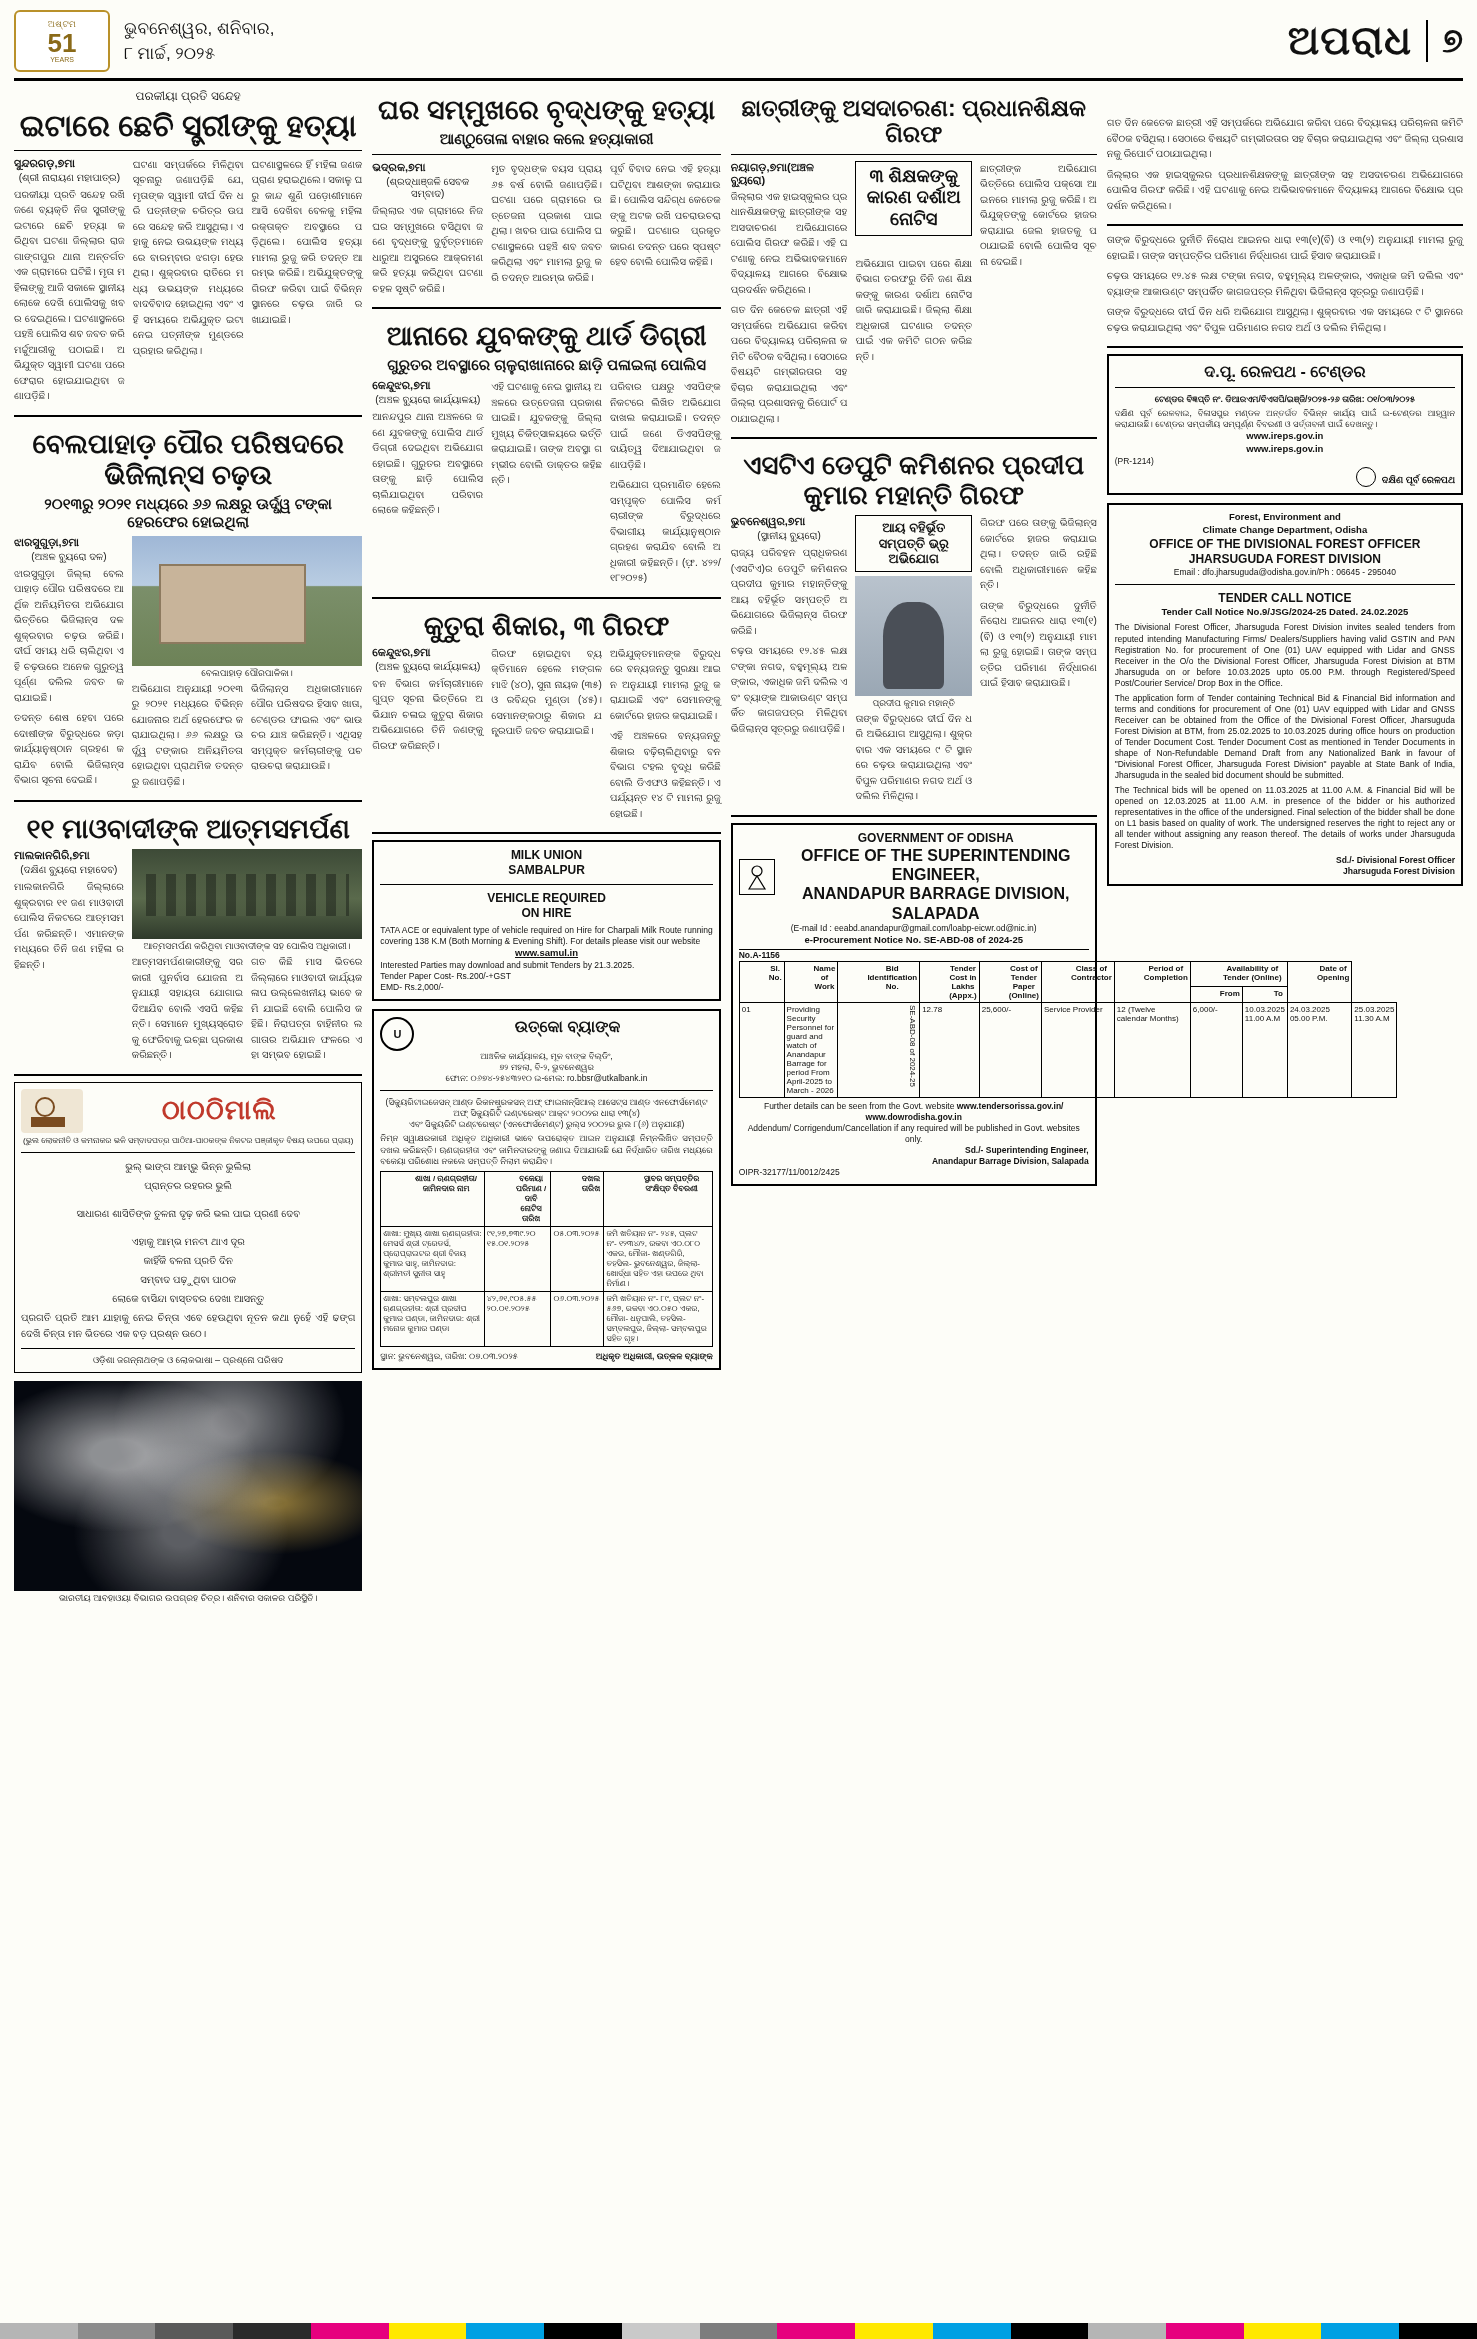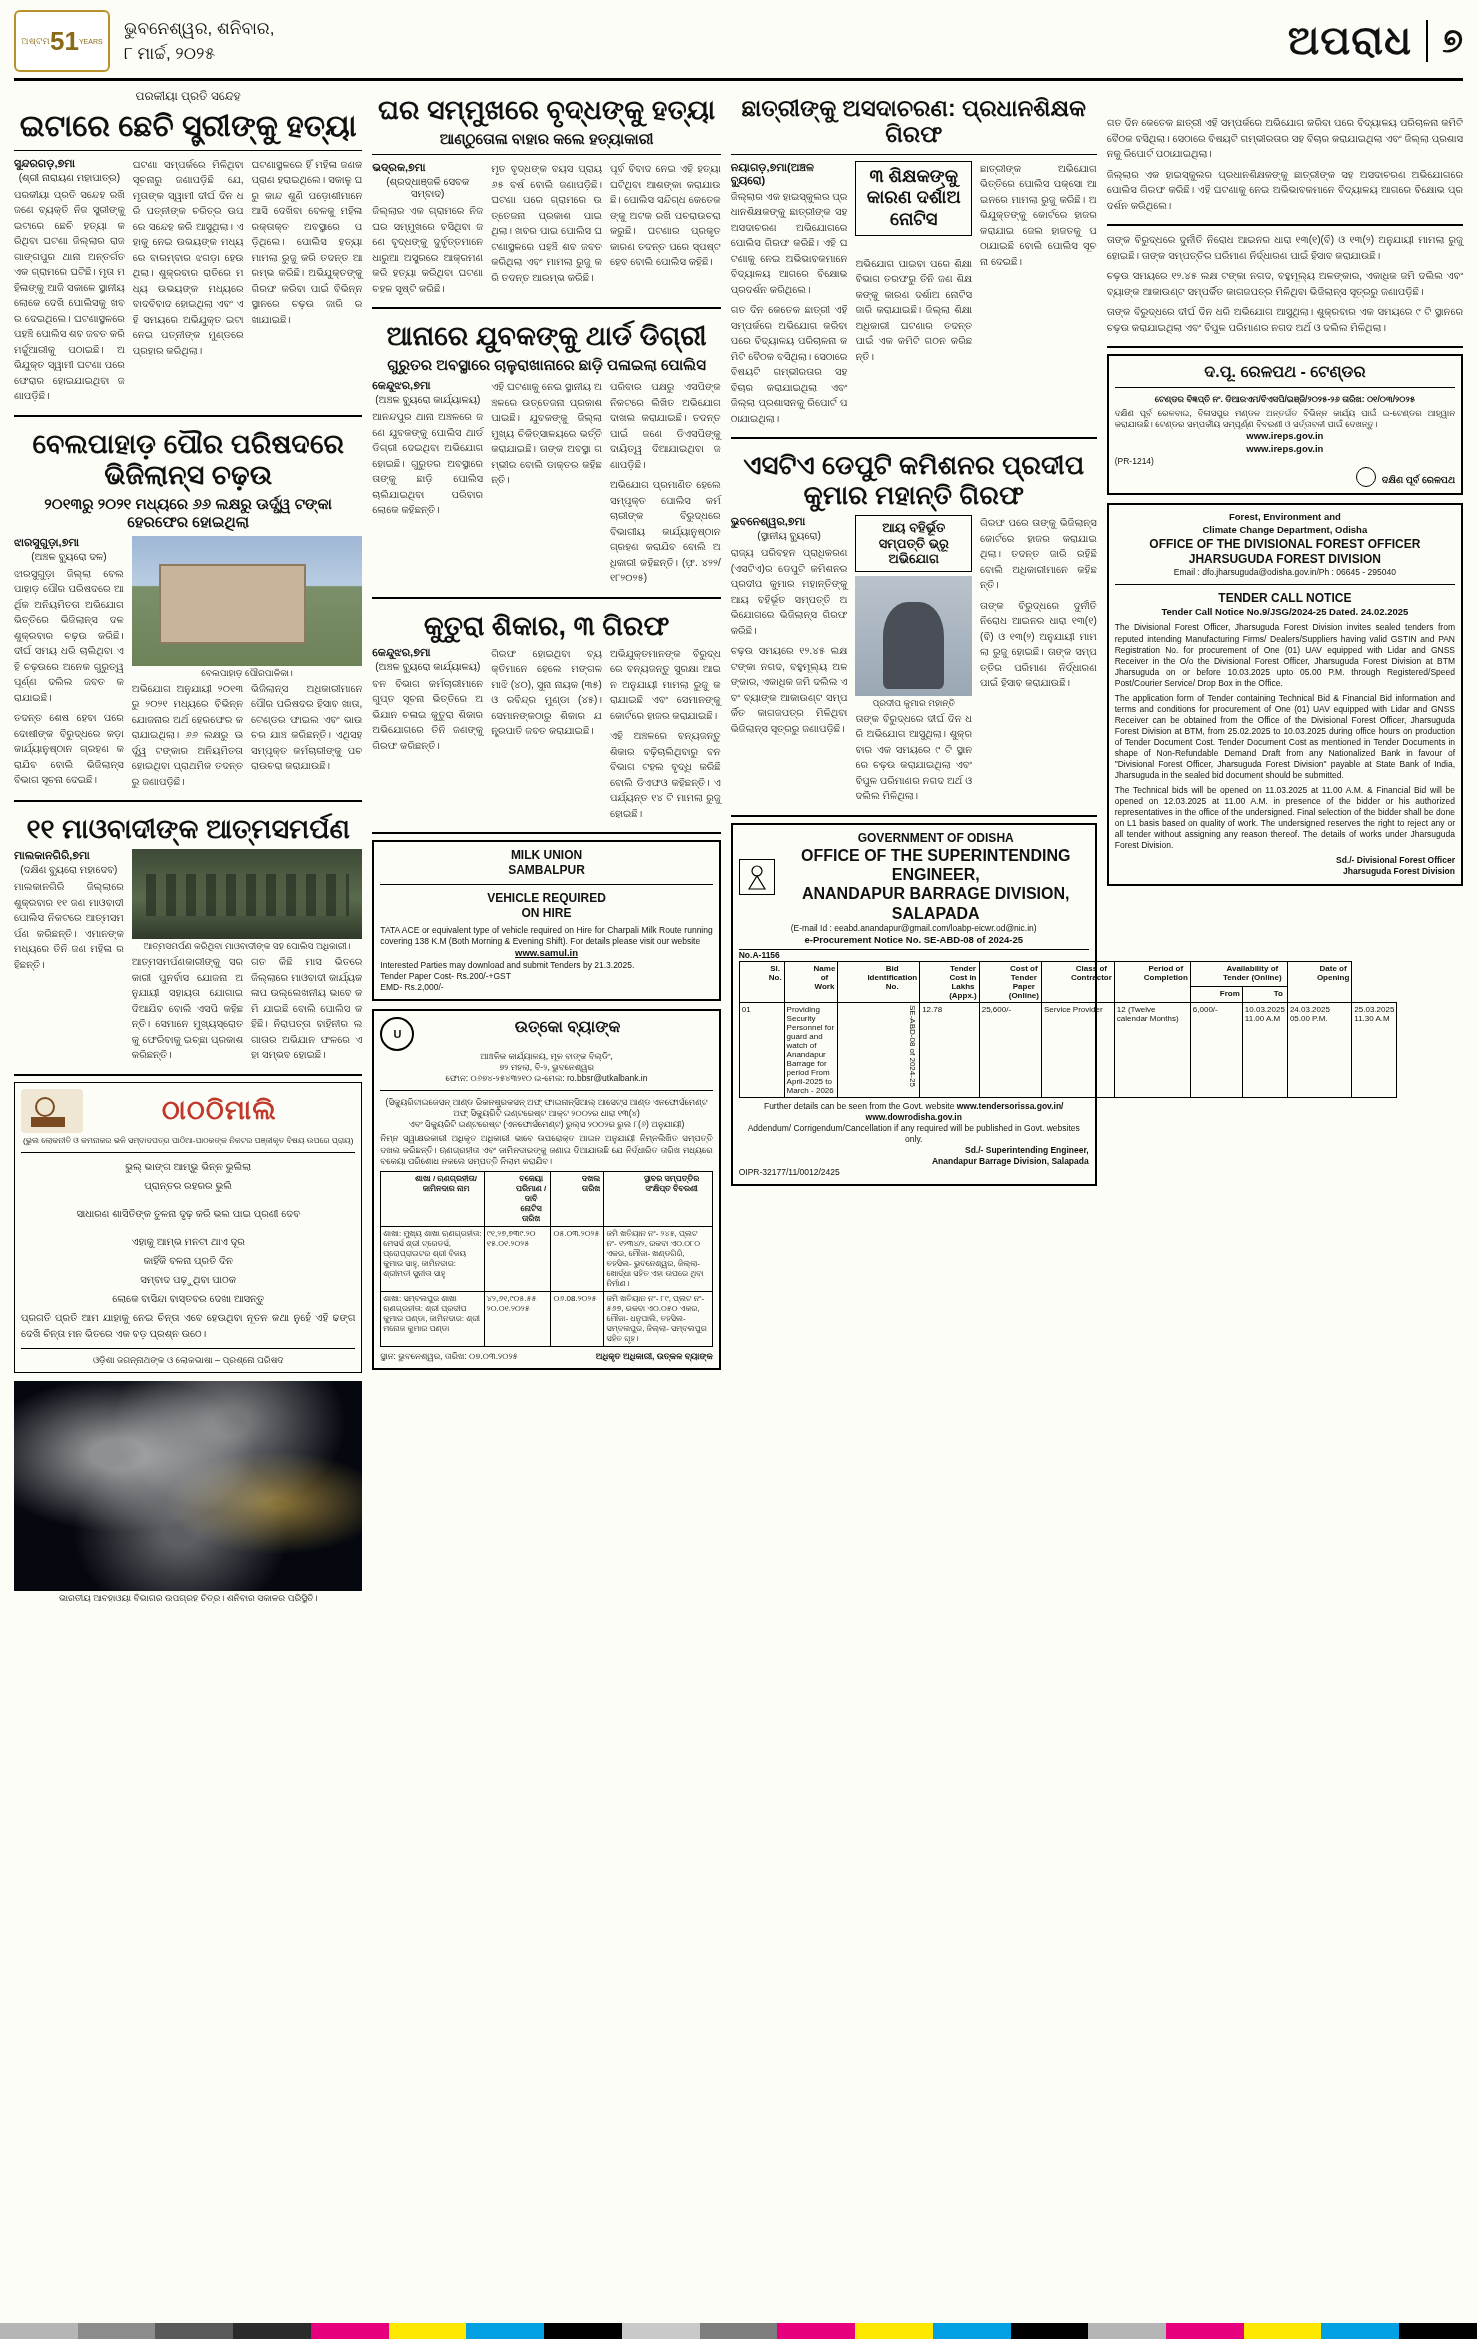--- a/index.html
+++ b/index.html
@@ -10,21 +10,21 @@
     font-family: "Liberation Sans", sans-serif;
     color:#111;
     position: relative;
   }
   .page { width:1477px; height:2339px; padding: 10px 14px; position:relative; }
 
   
   .masthead { display:flex; align-items:center; border-bottom:3px solid #000; padding-bottom:6px; }
   .logo-badge {
     width:96px; height:62px; border:2px solid #b9912a; border-radius:6px;
-    display:flex; flex-direction:row; align-items:center; justify-content:center;
+    display:flex; flex-direction:column; align-items:center; justify-content:center;
     background:#fff; margin-right:14px;
   }
   .logo-badge .top { font-size:9px; color:#8a6a18; letter-spacing:.5px; }
   .logo-badge .num { font-size:26px; font-weight:bold; color:#8a6a18; line-height:1; }
   .logo-badge .yrs { font-size:7px; color:#8a6a18; }
   .mast-date { font-size:17px; line-height:1.5; flex:0 0 auto; }
   .mast-right { margin-left:auto; display:flex; align-items:center; gap:14px; }
   .mast-section { font-size:40px; font-weight:bold; letter-spacing:1px; }
   .mast-divider { width:2px; height:42px; background:#000; }
   .mast-page { font-size:34px; font-weight:bold; }
@@ -380,21 +380,21 @@
             <td>୯୧,୨୭,୭୩୯.୨୦
 ୧୫.୦୧.୨୦୨୫</td>
             <td>୦୫.୦୩.୨୦୨୫</td>
             <td>ଜମି ଖତିୟାନ ନଂ- ୨୪୫, ପ୍ଲଟ ନଂ- ୧୨୩୪/୨, ରକବା ଏ୦.୦୮୦ ଏକର, ମୌଜା- ଖଣ୍ଡଗିରି, ତହସିଲ- ଭୁବନେଶ୍ୱର, ଜିଲ୍ଲା- ଖୋର୍ଦ୍ଧା ସହିତ ଏହା ଉପରେ ଥିବା ନିର୍ମାଣ।</td>
           </tr>
           <tr>
             <td>ଶାଖା: ସମ୍ବଲପୁର ଶାଖା
 ଋଣଗ୍ରହୀତା: ଶ୍ରୀ ପ୍ରଦୀପ କୁମାର ପଣ୍ଡା, ଜାମିନଦାର: ଶ୍ରୀ ମନୋଜ କୁମାର ପଣ୍ଡା</td>
             <td>୪୨,୬୧,୯୦୫.୫୫
 ୨୦.୦୧.୨୦୨୫</td>
-            <td>୦୬.08.୨୦୨୫</td>
+            <td>୦୬.୦୩.୨୦୨୫</td>
             <td>ଜମି ଖତିୟାନ ନଂ- ୮୯, ପ୍ଲଟ ନଂ- ୫୬୭, ରକବା ଏ୦.୦୫୦ ଏକର, ମୌଜା- ଧନୁପାଲି, ତହସିଲ- ସମ୍ବଲପୁର, ଜିଲ୍ଲା- ସମ୍ବଲପୁର ସହିତ ଗୃହ।</td>
           </tr>
         </tbody>
           </table>
         <div style="display:flex;justify-content:space-between;margin-top:4px">
           <div class="ad-xs">ସ୍ଥାନ: ଭୁବନେଶ୍ୱର, ତାରିଖ: ୦୭.୦୩.୨୦୨୫</div>
           <div class="ad-xs b">ଅଧିକୃତ ଅଧିକାରୀ, ଉତ୍କଳ ବ୍ୟାଙ୍କ</div>
         </div>
       </div>
     </div>

